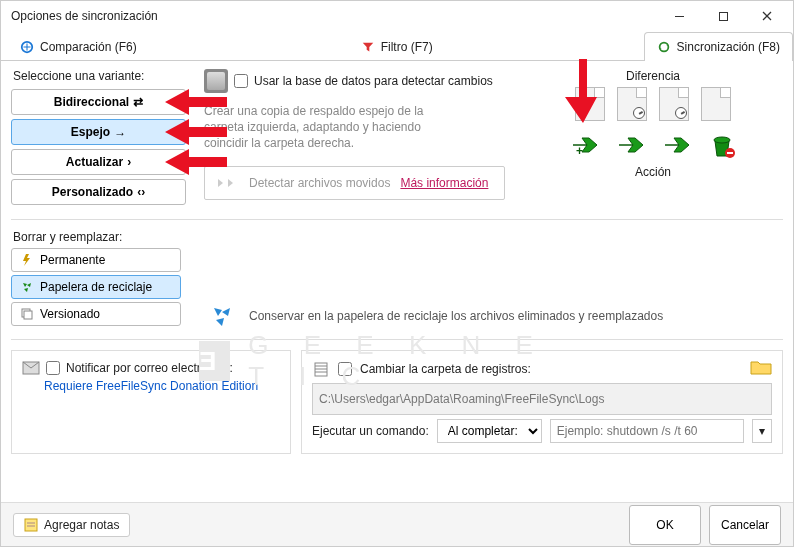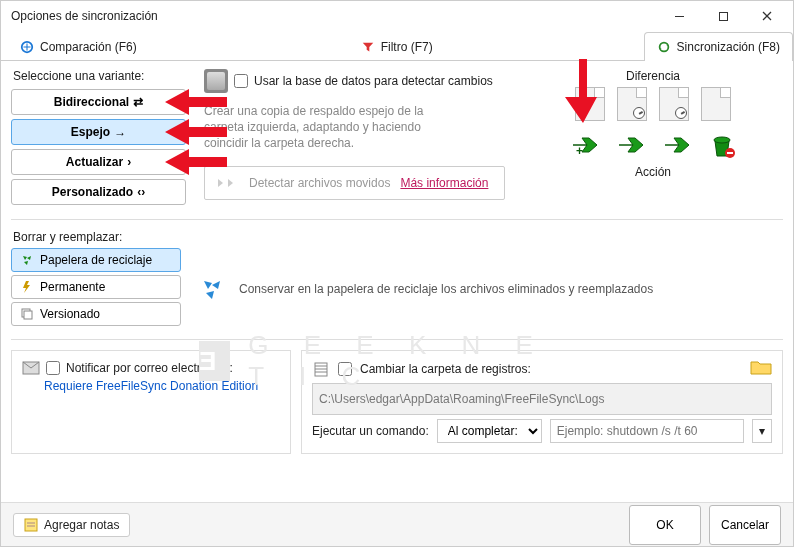--- a/index.html
+++ b/index.html
@@ -32,21 +32,21 @@
   .difflabel { margin-bottom:4px; }
   .iconrow { display:flex; justify-content:center; gap:12px; margin-bottom:8px;}
   .pgicon { width:30px; height:34px; background:#f3f3f3; border:1px solid #bbb; position:relative;}
   .pgicon .corner{position:absolute;top:0;right:0;width:10px;height:10px;background:#fff;border-left:1px solid #bbb;border-bottom:1px solid #bbb;}
   .pgicon .clk{position:absolute;bottom:1px;right:1px;width:12px;height:12px;border:1.5px solid #555;border-radius:50%;background:#fff;}
   .pgicon .clk::before{content:"";position:absolute;left:50%;top:50%;width:4px;height:1.5px;background:#555;transform-origin:left;transform:rotate(-30deg);}
   .actrow { display:flex; justify-content:center; gap:10px;}
   .arrowbtn { width:36px; height:32px; display:flex; align-items:center; justify-content:center;}
   .trashbtn { width:36px; height:32px; display:flex; align-items:center; justify-content:center;}
   hr.sep { border:none; border-top:1px solid #ddd; margin:10px 0;}
-  .delrow { display:flex; gap:18px; align-items:center; margin-top:4px;}
+  .delrow { display:flex; gap:28px; align-items:flex-end; margin-top:4px;}
   .delbtns { width:170px; }
   .dellabel{margin:0 0 4px 2px;}
   .dbtn { width:100%; height:24px; margin-bottom:3px; background:#fff; border:1px solid #bbb; border-radius:3px; display:flex; align-items:center; gap:6px; padding:0 8px; font-size:12px; cursor:pointer;}
   .dbtn.selected{background:#d6ecff;border-color:#58a6e7;}
   .recycle-desc { display:flex; align-items:center; gap:14px; color:#555; margin-top:18px;}
   .recycle-ic { width:26px; height:26px; }
   .bottomgrid { display:flex; gap:10px; margin-top:8px;}
   .emailcol { width:280px; border:1px solid #ddd; padding:10px; }
   .emailrow{display:flex;align-items:center;gap:6px;}
   .emaillink{color:#0a58ca;display:inline-block;margin:4px 0 0 22px;cursor:pointer;}
@@ -204,31 +204,31 @@
         </div>
         <div style="margin-top:4px;">Acción</div>
       </div>
     </div>
 
     <hr class="sep">
 
     <div class="delrow">
       <div class="delbtns">
         <div class="dellabel">Borrar y reemplazar:</div>
+        <button class="dbtn">
+          <svg width="14" height="14">
+              <path d="M6 1l-3 7h3l-2 5 6-8H7l2-4z" fill="#c90"></path>
+            </svg>
+          <span>Permanente</span>
+        </button>
         <button class="dbtn selected">
           <svg width="14" height="14">
               <path d="M3 3l4 1-2 3zM11 3l-1 4-3-2zM7 12l-3-3 4-1z" fill="#1a8a1a"></path>
             </svg>
           <span>Papelera de reciclaje</span>
-        </button>
-        <button class="dbtn">
-          <svg width="14" height="14">
-              <path d="M6 1l-3 7h3l-2 5 6-8H7l2-4z" fill="#c90"></path>
-            </svg>
-          <span>Permanente</span>
         </button>
         <button class="dbtn">
           <svg width="14" height="14">
               <rect x="2" y="2" width="8" height="8" fill="#fff" stroke="#888"></rect>
               <rect x="4" y="4" width="8" height="8" fill="#fff" stroke="#888"></rect>
             </svg>
           <span>Versionado</span>
         </button>
       </div>
       <div class="recycle-desc">

